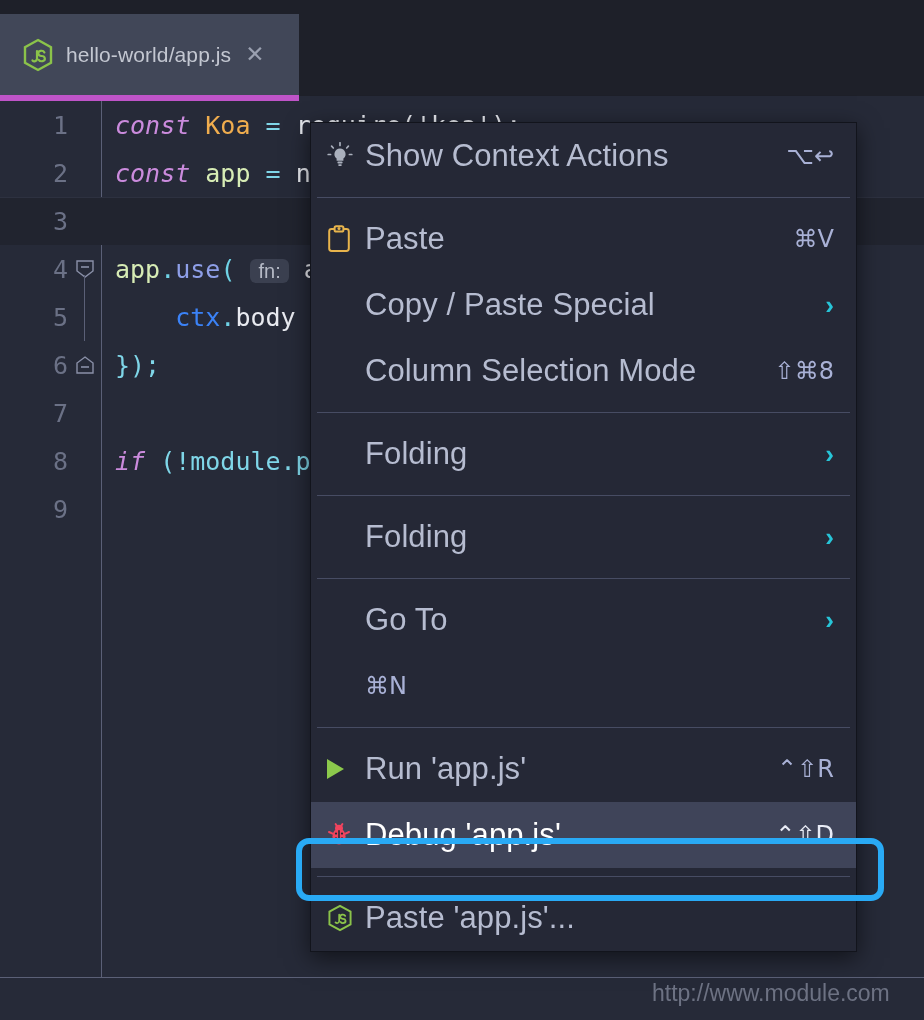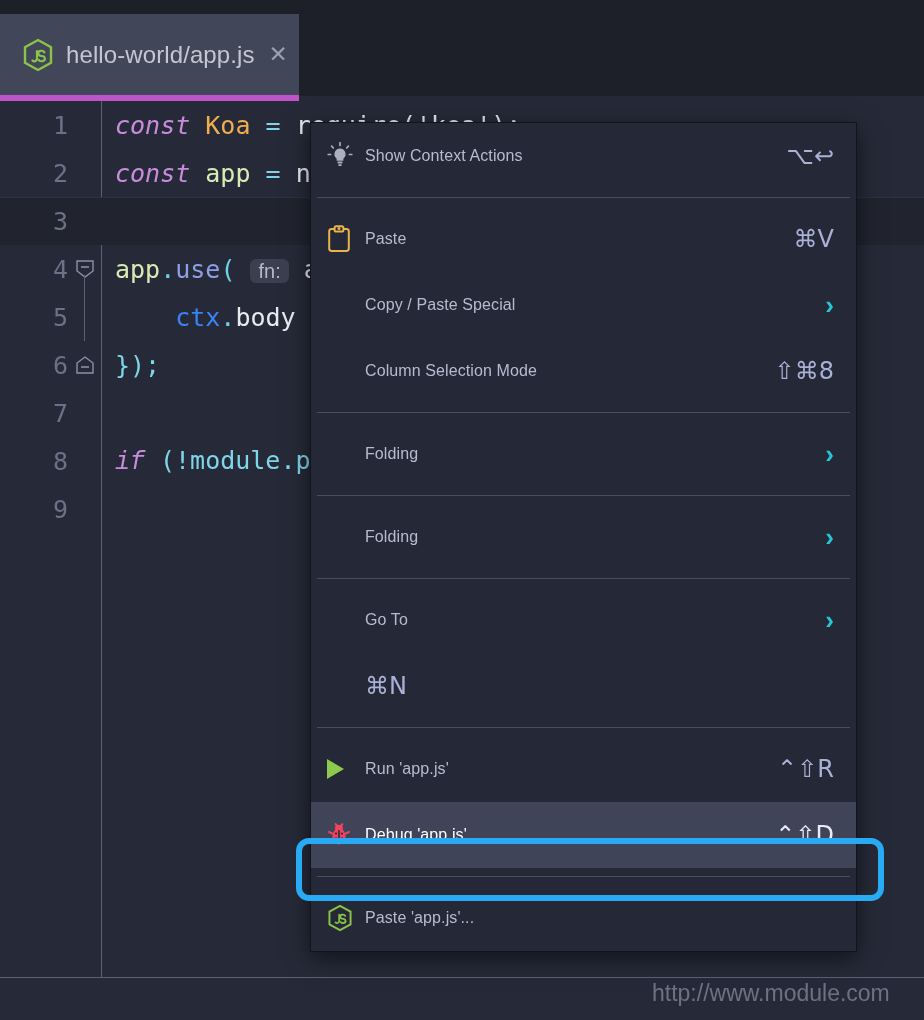--- a/index.html
+++ b/index.html
@@ -45,21 +45,21 @@
     width: 299px; height: 6px;
     background: #bf54c8;
   }
   .js-hex {
     width: 32px; height: 34px;
     flex: 0 0 auto;
     margin-right: 12px;
   }
   .tab-label {
     color: #c3c7d1;
-    font-size: 24px;
+    font-size: 21px;
     letter-spacing: .1px;
     white-space: nowrap;
   }
   .tab-close {
     margin-left: 14px;
     color: #9aa0b0;
     font-size: 23px;
     line-height: 1;
     cursor: pointer;
   }
@@ -126,21 +126,21 @@
     color: #d5d8e0;
   }
   .k-const { color: #cb8bdd; font-style: italic; }
   .k-class { color: #f0ad4e; }
   .k-var   { color: #d7ecb5; }
   .k-op    { color: #7fd6e8; }
   .k-fn    { color: #8e9fe8; }
   .k-dot   { color: #6fd3e6; }
   .k-prop  { color: #3b82f6; }
   .k-white { color: #e8eaf0; }
-  .k-if    { color: #cb8bdd; font-style: italic; font-family: Liberation Mono, monospace; }
+  .k-if    { color: #cb8bdd; font-style: italic; }
   .hint {
     background: #3b4050;
     color: #b6bac6;
     border-radius: 6px;
     padding: 1px 8px;
     font-size: 20px;
     font-family: "Liberation Sans", sans-serif;
   }
   
   .fold {
@@ -179,21 +179,21 @@
   .mi-icon {
     width: 38px;
     flex: 0 0 auto;
     display: flex;
     align-items: center;
     justify-content: flex-start;
   }
   .mi-label {
     flex: 1 1 auto;
     color: #b6bcd0;
-    font-size: 16px;
+    font-size: 31px;
     white-space: nowrap;
     letter-spacing: .1px;
   }
   .mi.selected .mi-label { color: #ffffff; }
   .mi-short {
     flex: 0 0 auto;
     color: #a9b1d6;
     font-size: 24px;
     font-family: "DejaVu Sans", sans-serif;
     white-space: nowrap;

